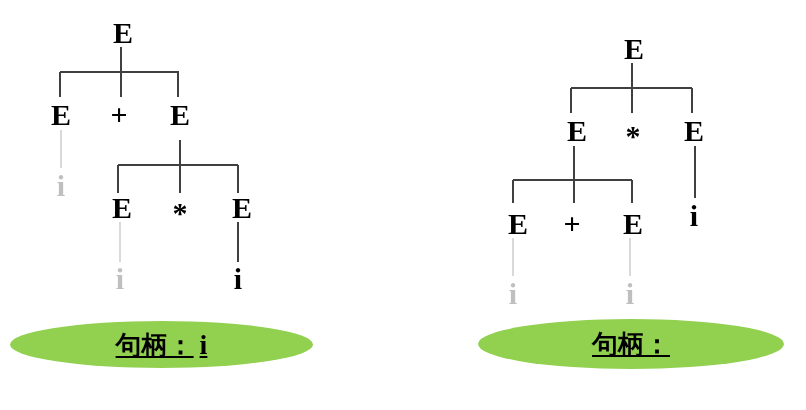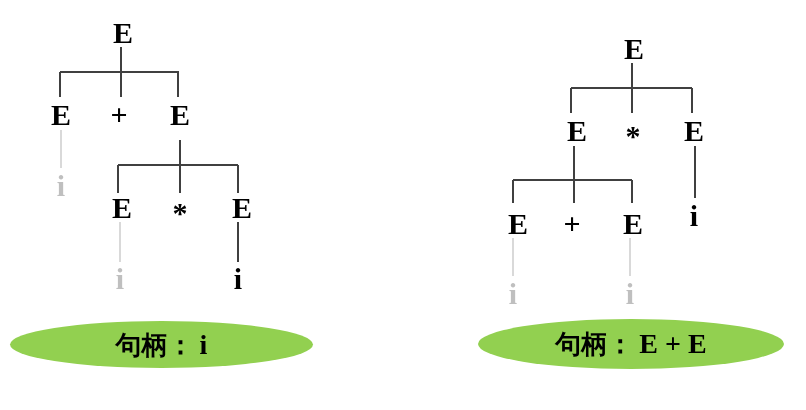--- a/index.html
+++ b/index.html
@@ -31,20 +31,21 @@
   .edge.h { height: 2px; }
   .edge.muted { background: var(--muted_line, #d9d9d9); }
   .handle-ellipse {
     position: absolute;
     border-radius: 50%;
     background: var(--ellipse, #92d050);
     display: flex;
     align-items: center;
     justify-content: center;
     gap: 6px;
+    text-decoration: underline;
   }
   .handle-label {
     font-family: "Liberation Sans", sans-serif;
     font-weight: bold;
     font-size: 26px;
     line-height: 1;
     color: var(--text, #000);
     white-space: nowrap;
   }
   .handle-value {
@@ -117,17 +118,16 @@
     <span class="node" style="left:694px; top:131px;">E</span>
     <span class="node" style="left:518px; top:224px;">E</span>
     <span class="node" style="left:572px; top:224px;">+</span>
     <span class="node" style="left:633px; top:224px;">E</span>
     <span class="node" style="left:694px; top:216px;">i</span>
     <span class="node muted" style="left:513px; top:294px;">i</span>
     <span class="node muted" style="left:630px; top:294px;">i</span>
 
     <div class="handle-ellipse" style="left:478px; top:319px; width:306px; height:50px;">
       <span class="handle-label">句柄：</span>
-      <span class="handle-value">E + E</span>
     </div>
   </div>
 
 </div>
 
 </body></html>

